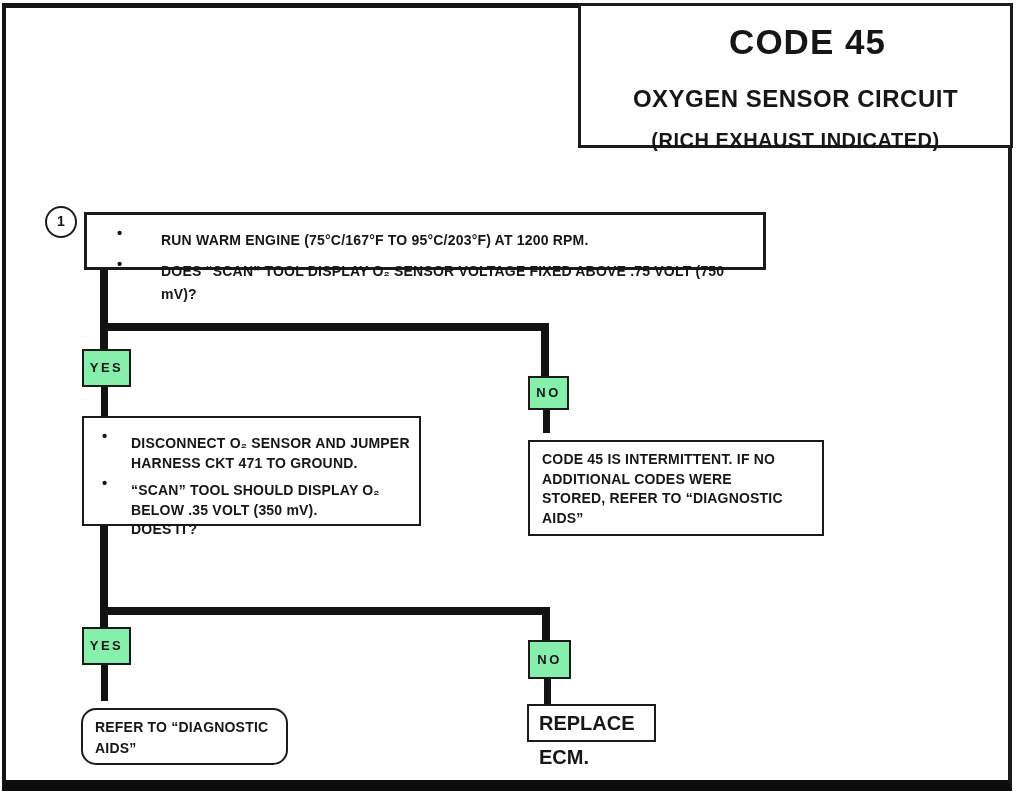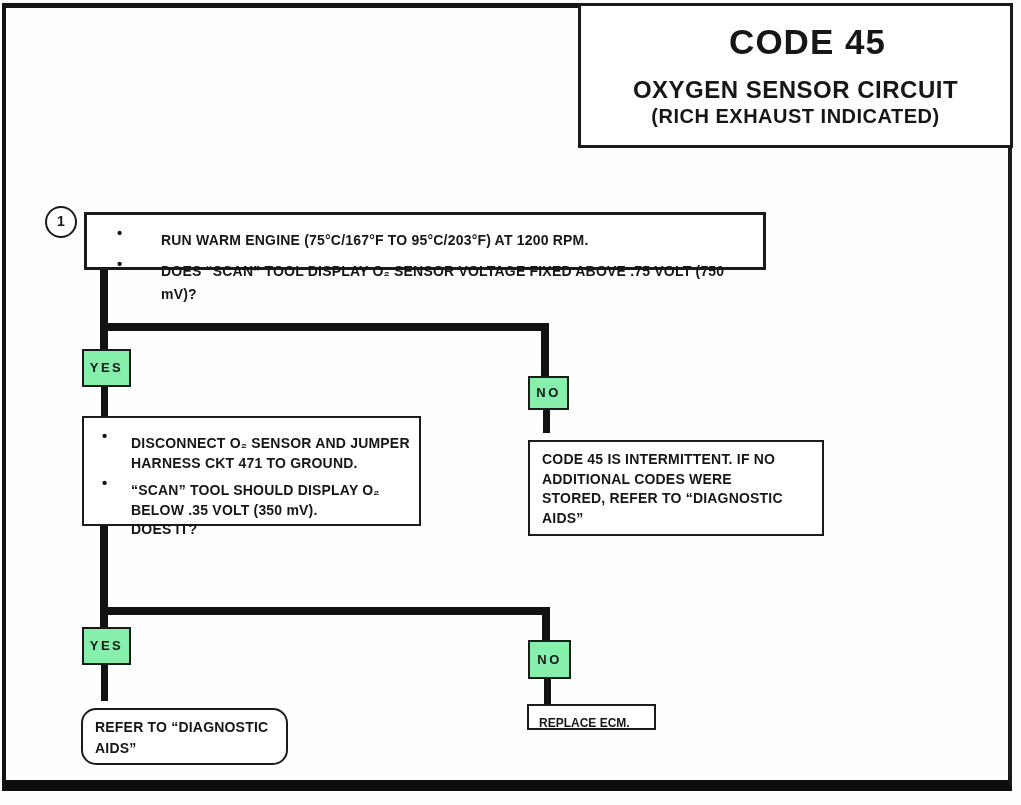--- a/index.html
+++ b/index.html
@@ -31,43 +31,43 @@
   .box {
     position: absolute;
     background: #fff;
     border: 3px solid #1b1b1b;
     box-sizing: border-box;
   }
   .thinbox { border-width: 2px; }
   
   #title-box { left: 578px; top: 3px; width: 435px; height: 145px; text-align: center; }
   #title-code { font-size: 35px; letter-spacing: 1px; margin-top: 16px; padding-left: 24px; }
-  #title-sub1 { font-size: 24px; letter-spacing: 0.5px; margin-top: 14px; }
-  #title-sub2 { font-size: 20px; letter-spacing: 0.5px; margin-top: 1px; }
+  #title-sub1 { font-size: 24px; letter-spacing: 0.5px; margin-top: 23px; }
+  #title-sub2 { font-size: 20px; letter-spacing: 0.5px; margin-top: 16px; }
   
   #step-circle {
     position: absolute;
     left: 45px; top: 206px;
     width: 32px; height: 32px;
     border: 2.5px solid #1b1b1b;
     border-radius: 50%;
     box-sizing: border-box;
     background: #fff;
     font-size: 14px;
     line-height: 27px;
     text-align: center;
   }
   
   #box-step1 { left: 84px; top: 212px; width: 682px; height: 58px; padding: 6px 6px 0 22px; font-size: 14px; }
   #box-step1 .bullet-row { grid-template-columns: 52px 1fr; line-height: 23px; white-space: nowrap; }
   #box-step2 { left: 82px; top: 416px; width: 339px; height: 110px; padding: 8px 4px 0 10px; font-size: 14px; }
   #box-step2 .bullet-row { grid-template-columns: 37px 1fr; line-height: 19.5px; }
   #box-intermittent { left: 528px; top: 432px; width: 296px; height: 96px; padding: 8px 10px 0 12px; font-size: 14px; line-height: 19.5px; }
   #box-refer { left: 81px; top: 700px; width: 207px; height: 57px; padding: 7px 10px 0 12px; font-size: 14px; line-height: 21px; border-radius: 15px; }
-  #box-replace { left: 527px; top: 704px; width: 129px; height: 26px; padding: 0 10px; font-size: 12px; line-height: 34px; }
+  #box-replace { left: 527px; top: 704px; width: 129px; height: 38px; padding: 0 10px; font-size: 20px; line-height: 34px; }
   .multiline { white-space: pre-line; letter-spacing: 0.2px; margin-top: 8px; }
   .bullet-row { display: grid; }
   .bullet-glyph { font-size: 15px; padding-left: 8px; }
   
   .yn {
     position: absolute;
     background: #86efac;
     border: 2.5px solid #1b1b1b;
     box-sizing: border-box;
     font-size: 13px;

